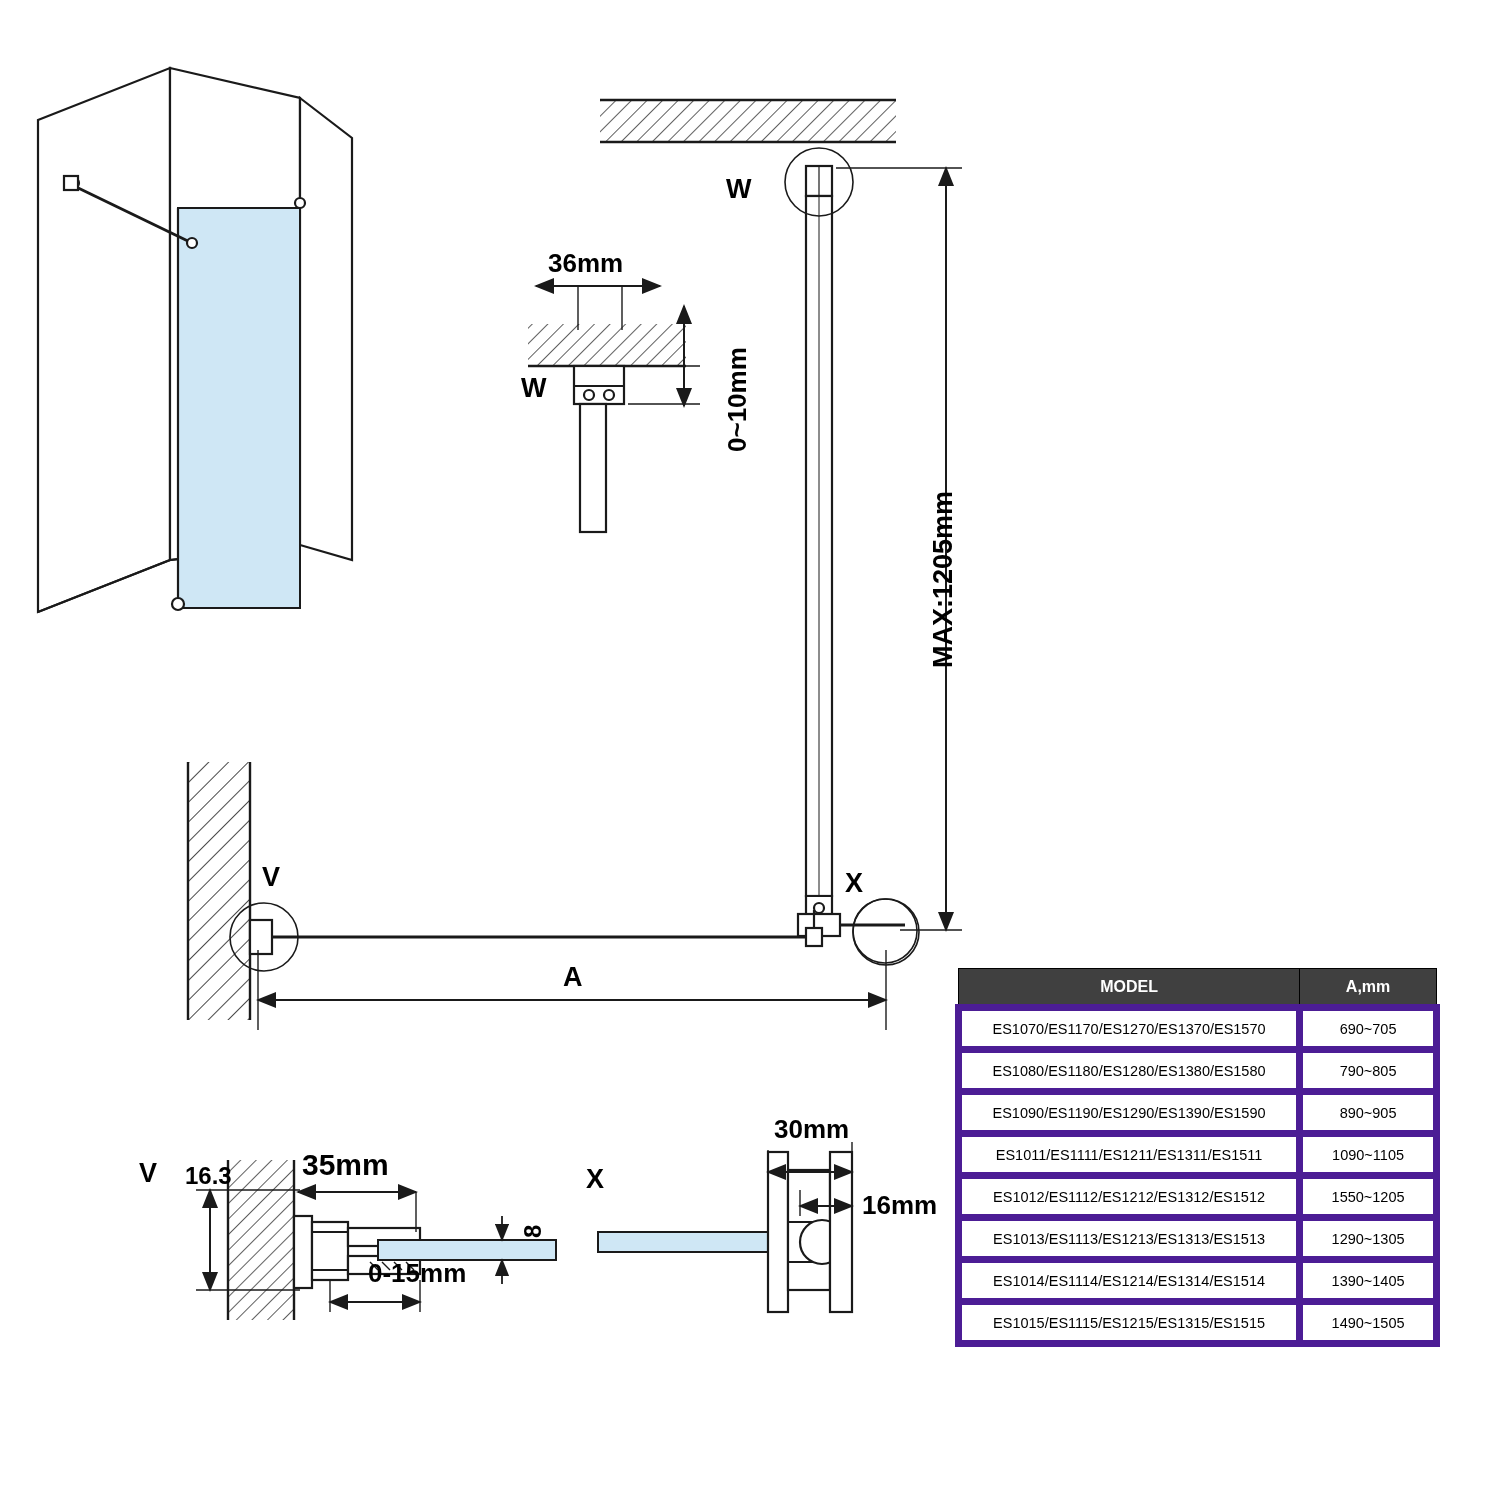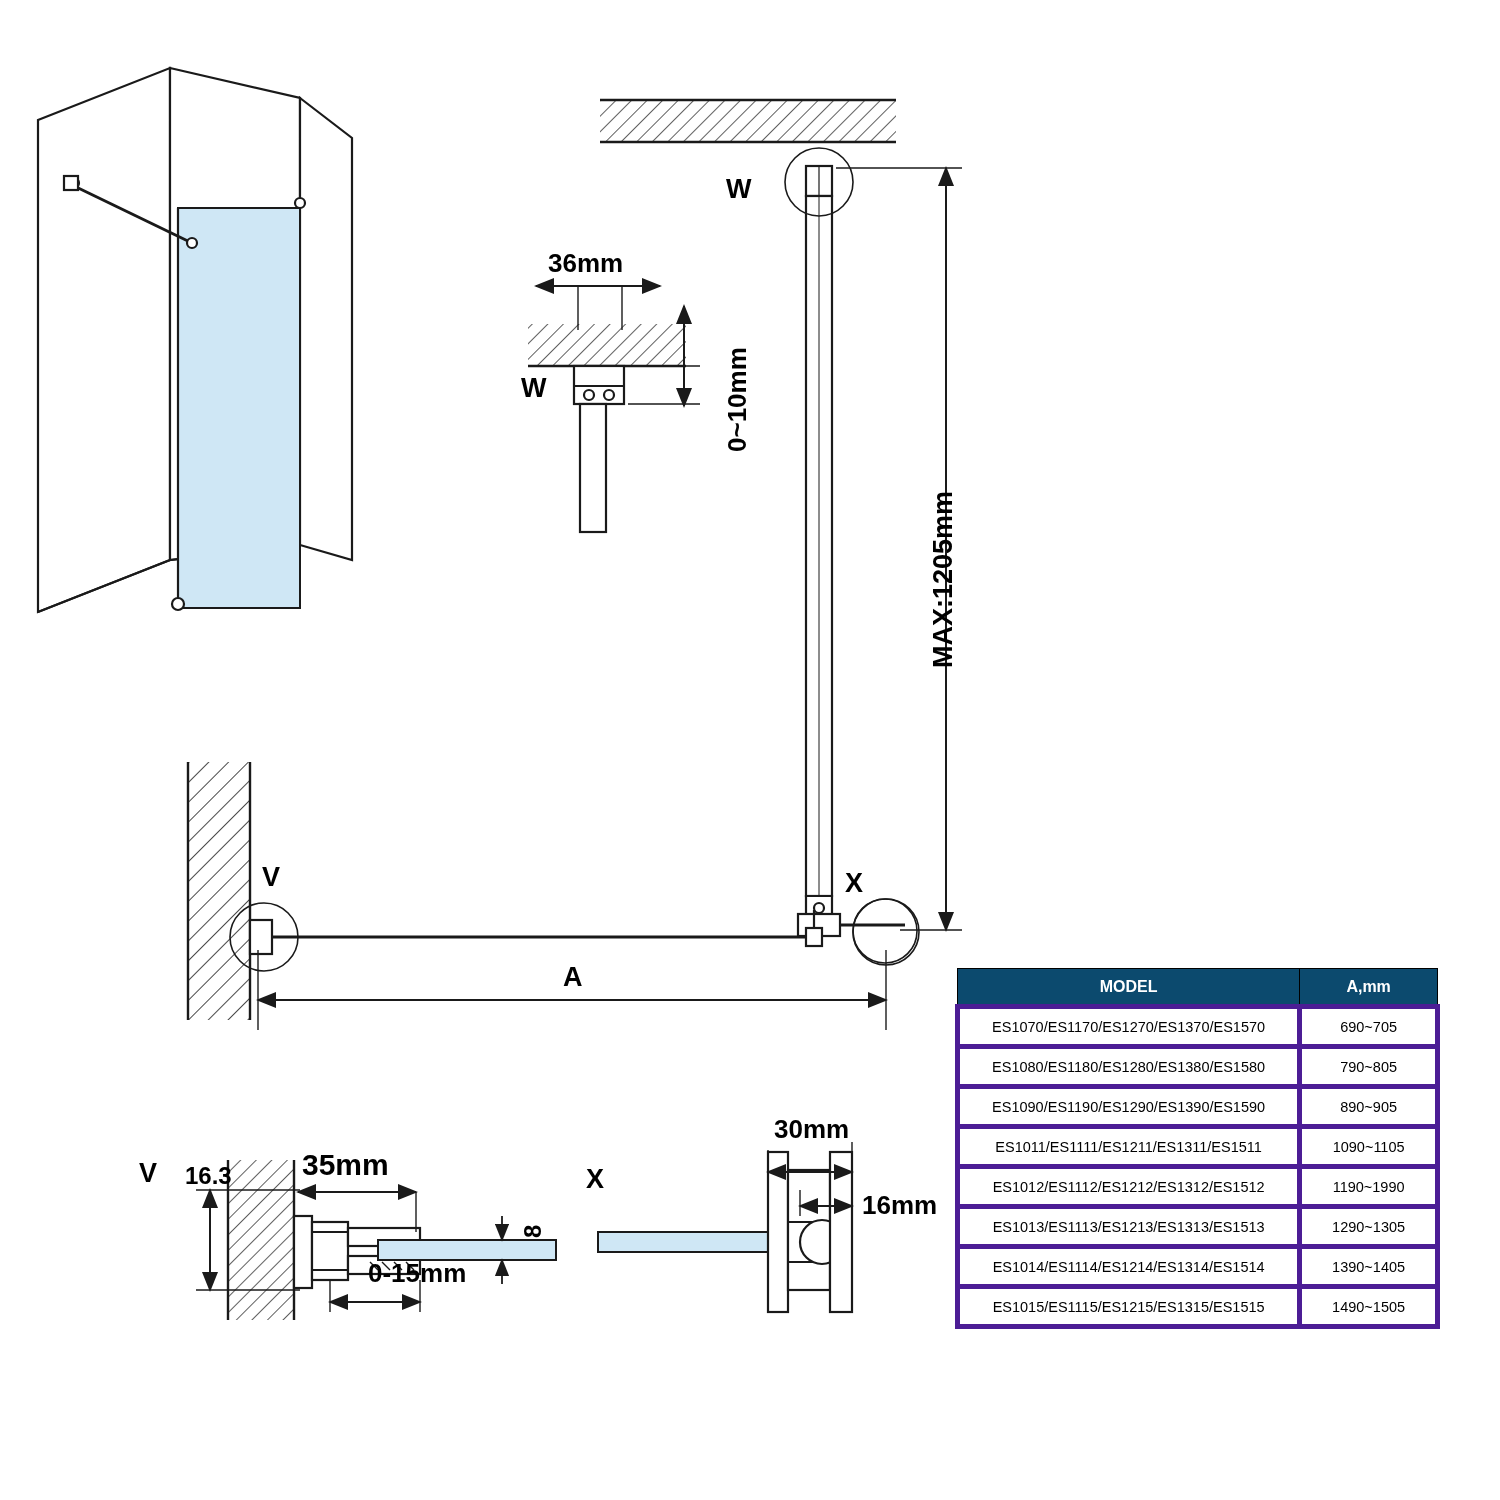--- a/index.html
+++ b/index.html
@@ -3,22 +3,22 @@
 <meta charset="utf-8">
 <style>
   html,body{margin:0;padding:0;background:#ffffff;}
   body{width:1500px;height:1500px;position:relative;font-family:"Liberation Sans",sans-serif;color:#000;overflow:hidden;}
   .root{position:absolute;left:0;top:0;width:1500px;height:1500px;}
   svg{position:absolute;left:0;top:0;}
   .lbl{position:absolute;font-weight:bold;white-space:nowrap;}
   .vert{transform-origin:0 0;}
   
   .spec-table{position:absolute;left:955px;top:968px;width:485px;border-collapse:collapse;}
-  .spec-table th,.spec-table td{border:5px solid #4c1d95;font-size:14.5px;text-align:center;padding:0;height:35px;}
-  .spec-table thead th{background:#0c4a6e;color:#fff;font-weight:bold;font-size:16px;border:1px solid #000;margin-left:24px;}
+  .spec-table th,.spec-table td{border:7px solid #4c1d95;font-size:14.5px;text-align:center;padding:0;height:35px;}
+  .spec-table thead th{background:#404040;color:#fff;font-weight:bold;font-size:16px;border:1px solid #000;margin-left:24px;}
   .spec-table td.model{width:345px;}
   .spec-table td.dim{width:140px;}
 </style>
 </head>
 <body>
 
 <div class="root">
 
 <svg width="1500" height="1500" viewBox="0 0 1500 1500">
   <defs>
@@ -227,21 +227,21 @@
     <tr>
           <td class="model">ES1090/ES1190/ES1290/ES1390/ES1590</td>
           <td class="dim">890~905</td>
         </tr>
     <tr>
           <td class="model">ES1011/ES1111/ES1211/ES1311/ES1511</td>
           <td class="dim">1090~1105</td>
         </tr>
     <tr>
           <td class="model">ES1012/ES1112/ES1212/ES1312/ES1512</td>
-          <td class="dim">1190~1990</td>
+          <td class="dim">1550~1205</td>
         </tr>
     <tr>
           <td class="model">ES1013/ES1113/ES1213/ES1313/ES1513</td>
           <td class="dim">1290~1305</td>
         </tr>
     <tr>
           <td class="model">ES1014/ES1114/ES1214/ES1314/ES1514</td>
           <td class="dim">1390~1405</td>
         </tr>
     <tr>

